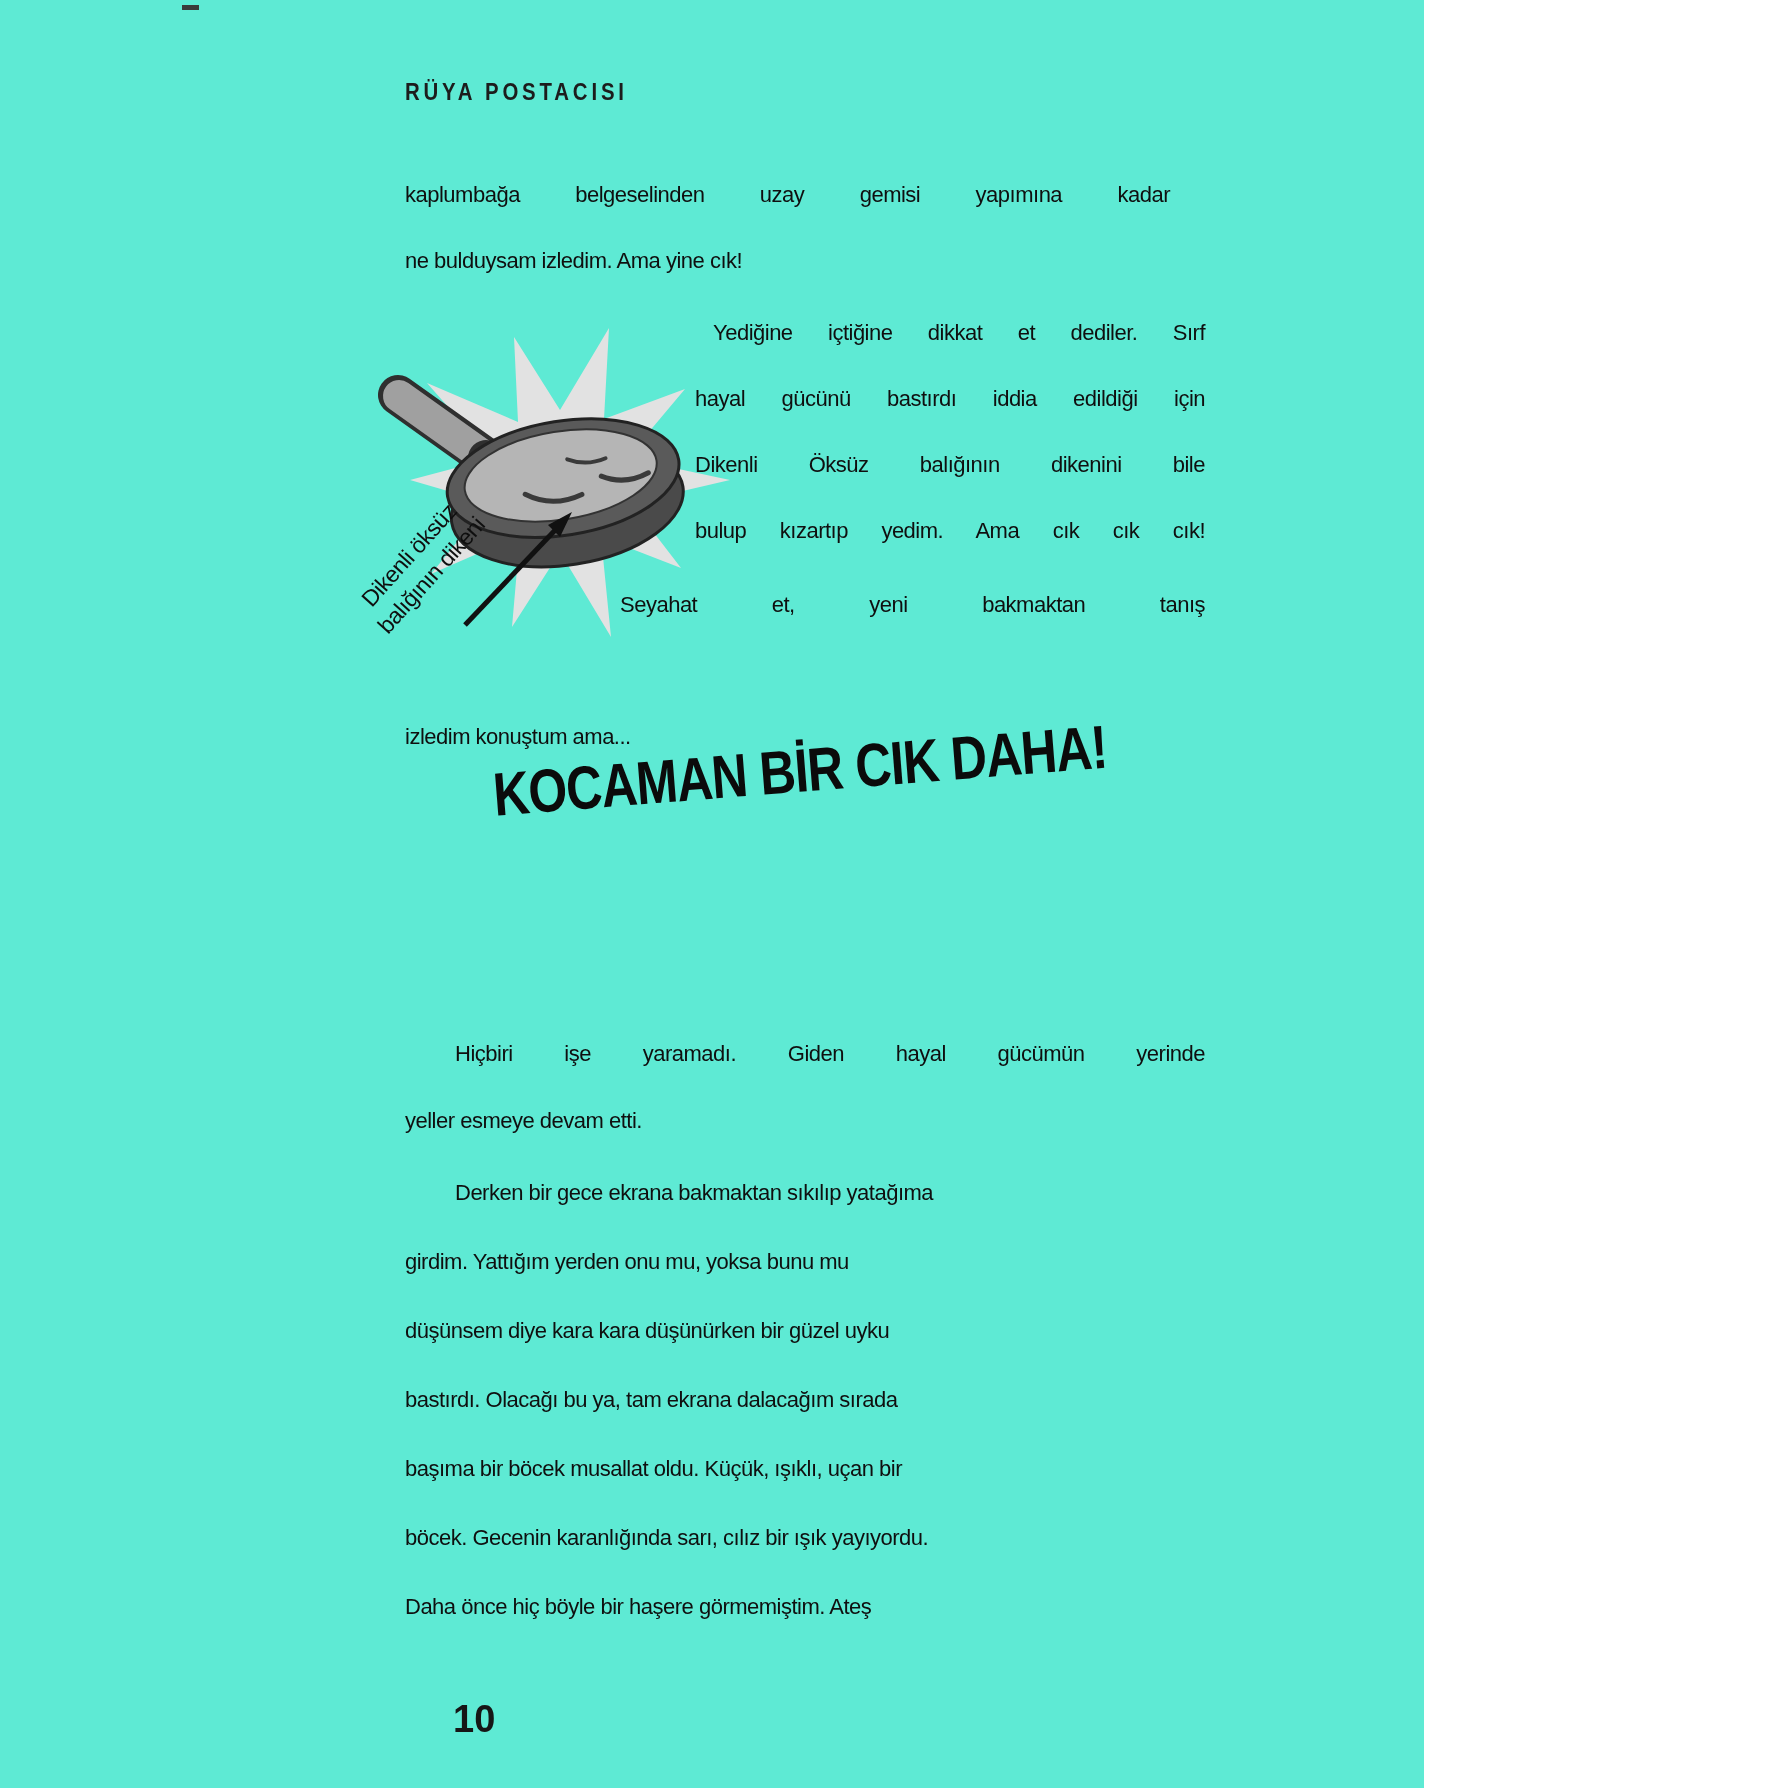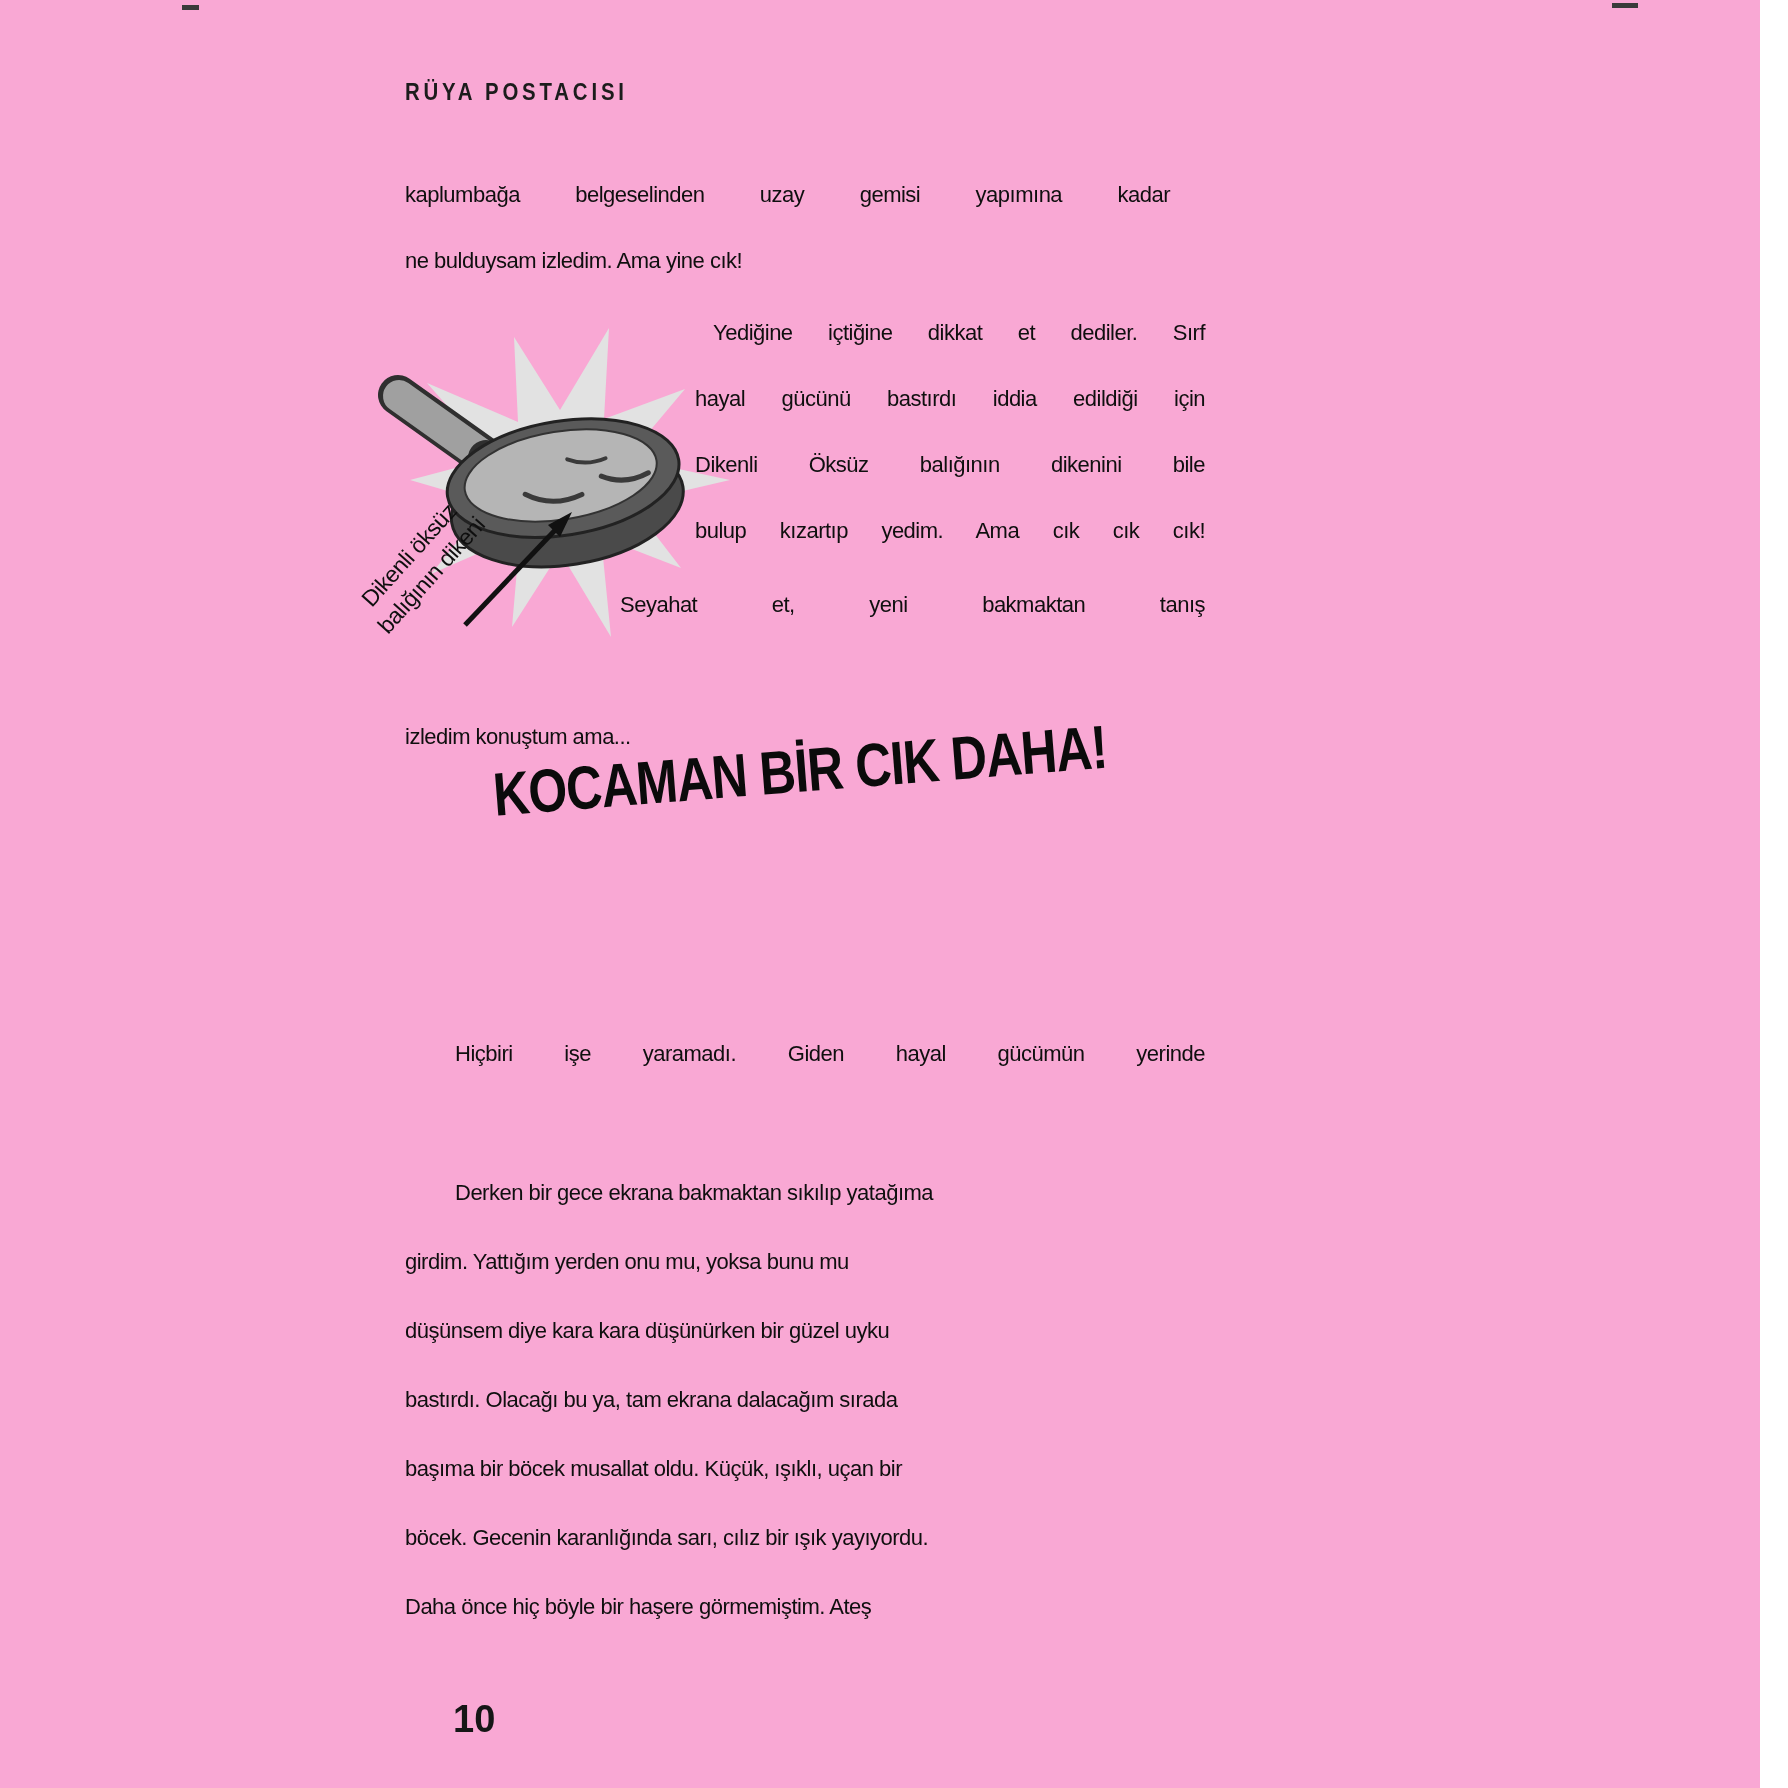--- a/index.html
+++ b/index.html
@@ -1,17 +1,17 @@
 <!DOCTYPE html>
 <html><head>
 <meta charset="utf-8">
 <style>
   html,body { margin:0; padding:0; background:#ffffff; }
   .page {
-    position:relative; width:1760px; height:1788px; background:#f9a8d4;
+    position:relative; width:1424px; height:1788px; background:#5eead4;
     font-family:"Liberation Sans", sans-serif; color:#111; overflow:hidden;
   }
   .edge-mark { position:absolute; height:5px; background:#3a3a3a; }
   .running-head {
     position:absolute; left:405px; top:78px;
     font-size:24px; font-weight:700; letter-spacing:4.5px; color:#1c1c1c;
     transform:scaleX(.85); transform-origin:left top; white-space:nowrap;
   }
   .block { position:absolute; font-size:22px; letter-spacing:-0.5px; line-height:66px; color:#0f0f0f; }
   .line { display:block; }
@@ -91,20 +91,21 @@
     <div class="line j">Seyahat et, yeni bakmaktan tanış</div>
   </div>
   <div class="block p3c">
     <div class="line nw">izledim konuştum ama...</div>
   </div>
 
   <div class="shout">KOCAMAN BİR CIK DAHA!</div>
 
   <div class="block p4">
     <div class="line j" style="text-indent:50px;">Hiçbiri işe yaramadı. Giden hayal gücümün yerinde</div>
+    <div class="line nw">yeller esmeye devam etti.</div>
   </div>
 
   <div class="block p5">
     <div class="line nw" style="text-indent:50px;">Derken bir gece ekrana bakmaktan sıkılıp yatağıma</div>
     <div class="line nw">girdim. Yattığım yerden onu mu, yoksa bunu mu</div>
     <div class="line nw">düşünsem diye kara kara düşünürken bir güzel uyku</div>
     <div class="line nw">bastırdı. Olacağı bu ya, tam ekrana dalacağım sırada</div>
     <div class="line nw">başıma bir böcek musallat oldu. Küçük, ışıklı, uçan bir</div>
     <div class="line nw">böcek. Gecenin karanlığında sarı, cılız bir ışık yayıyordu.</div>
     <div class="line nw">Daha önce hiç böyle bir haşere görmemiştim. Ateş</div>

